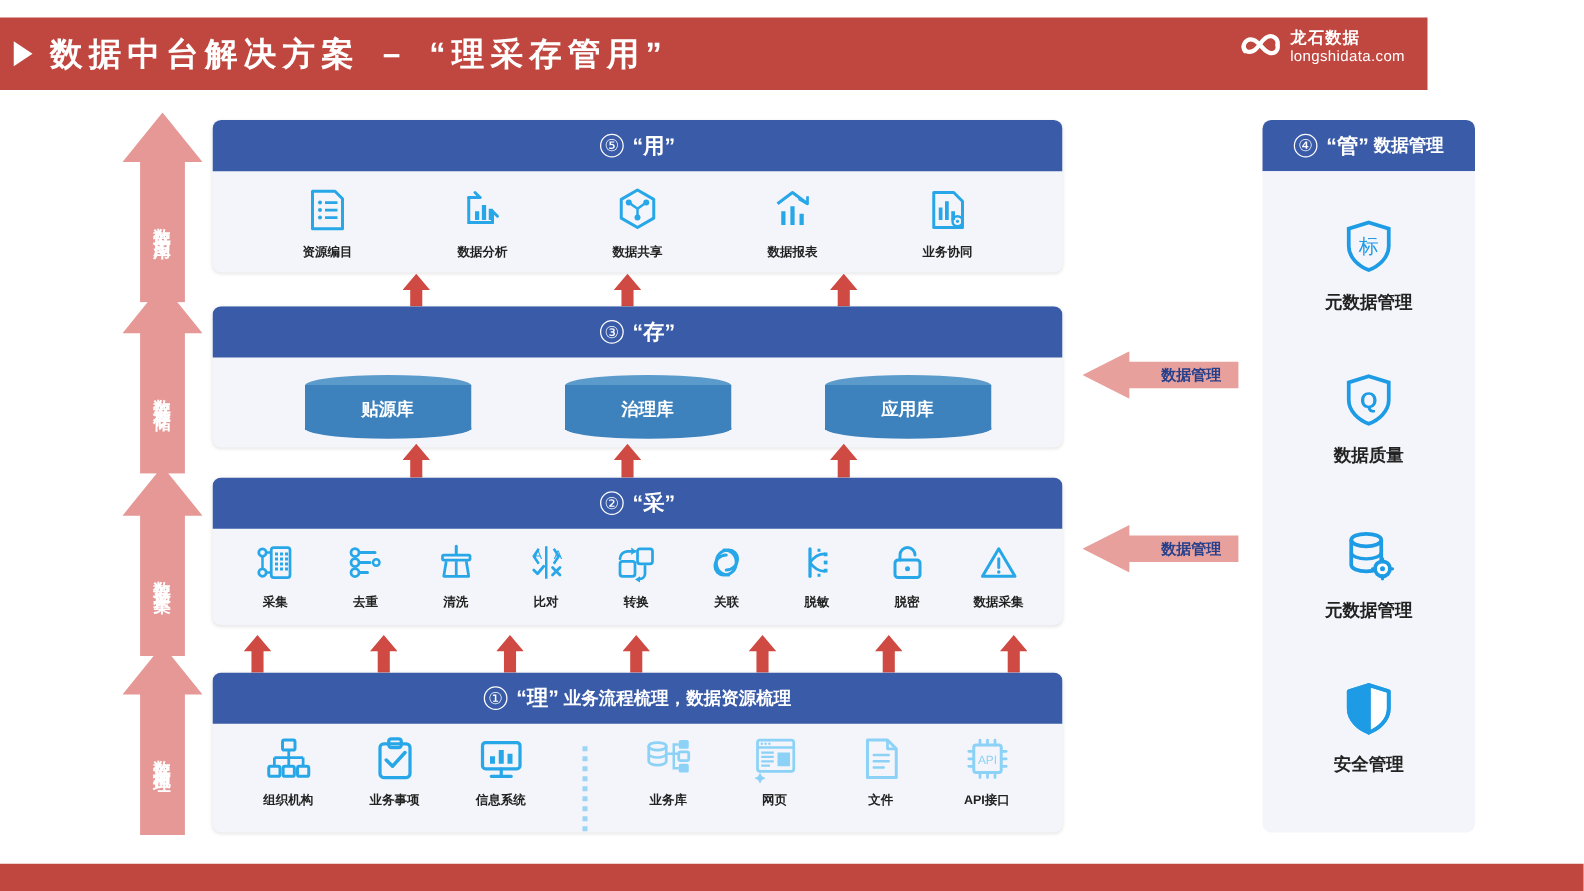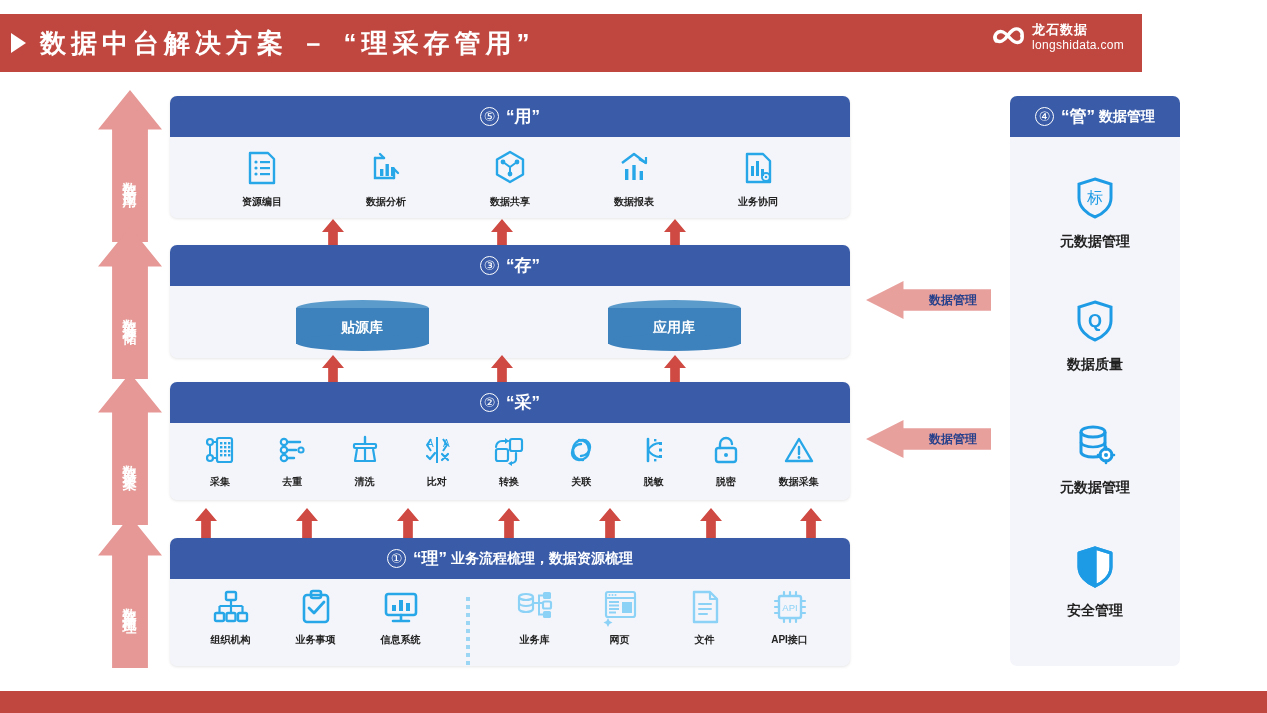--- a/index.html
+++ b/index.html
@@ -252,20 +252,26 @@
     <div class="block-head">
       <span class="circ">③</span>
       <span class="hd-quote">“存”</span>
     </div>
     <div class="block-body" style="padding:14px 28px 0;">
       <div class="cyl">
         <div class="top"></div>
         <div class="bdy"></div>
         <div class="bot"></div>
         <div class="ctxt">贴源库</div>
+      </div>
+      <div class="cyl">
+        <div class="top"></div>
+        <div class="bdy"></div>
+        <div class="bot"></div>
+        <div class="ctxt">治理库</div>
       </div>
       <div class="cyl">
         <div class="top"></div>
         <div class="bdy"></div>
         <div class="bot"></div>
         <div class="ctxt">应用库</div>
       </div>
     </div>
   </div>
 

